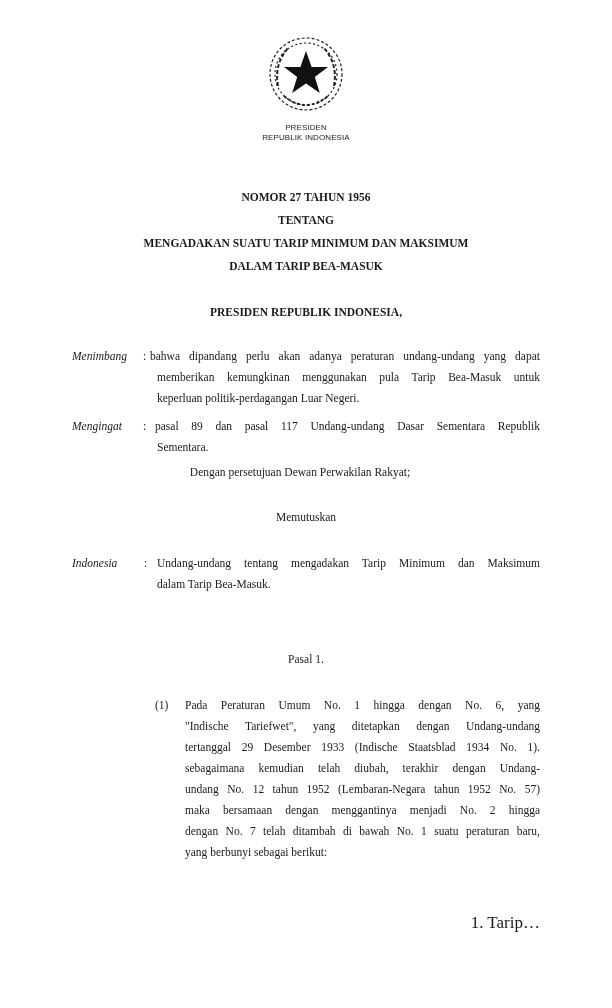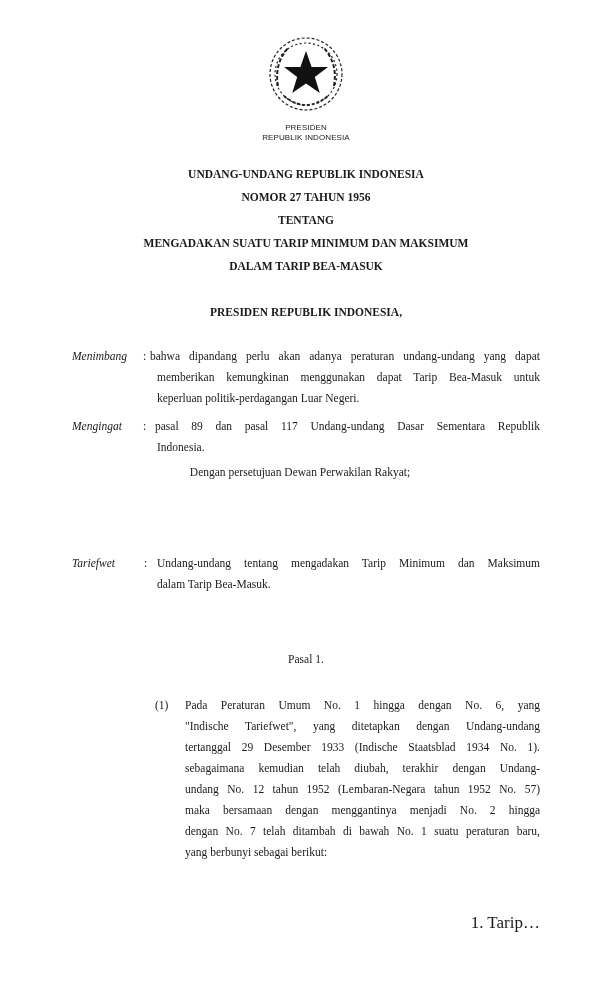--- a/index.html
+++ b/index.html
@@ -31,49 +31,49 @@
       <path d="M12 52 Q8 30 22 14" stroke-width="2" stroke-dasharray="4 2"></path>
       <path d="M68 52 Q72 30 58 14" stroke-width="2" stroke-dasharray="4 2"></path>
       <path d="M18 62 Q40 80 62 62" stroke-width="2" stroke-dasharray="3 2"></path>
     </g>
     <polygon fill="#111" points="40,17 45.6,33 62,33 48.8,43 53.8,59 40,49.5 26.2,59 31.2,43 18,33 34.4,33"></polygon>
   </svg>
 
   <div class="caption" style="top:123px">PRESIDEN</div>
   <div class="caption" style="top:133px">REPUBLIK INDONESIA</div>
 
-  <div class="title" style="top:168px">UNDANG-UNDANG REPUBLIK INDONESIA</div>
   <div class="title" style="top:191px">NOMOR 27 TAHUN 1956</div>
   <div class="title" style="top:214px">TENTANG</div>
   <div class="title" style="top:237px">MENGADAKAN SUATU TARIP MINIMUM DAN MAKSIMUM</div>
   <div class="title" style="top:260px">DALAM TARIP BEA-MASUK</div>
   <div class="title" style="top:306px">PRESIDEN REPUBLIK INDONESIA,</div>
 
   <div class="label" style="top:350px">Menimbang</div>
   <div class="colon" style="left:143px; top:350px">:</div>
   <div class="para" style="left:150px; top:346px; width:390px">
     <span class="line">bahwa dipandang perlu akan adanya peraturan undang-undang yang dapat</span>
   </div>
   <div class="para" style="left:157px; top:367px; width:383px">
-    <span class="line">memberikan kemungkinan menggunakan dapat Tarip Bea-Masuk untuk</span>
+    <span class="line">memberikan kemungkinan menggunakan pula Tarip Bea-Masuk untuk</span>
     <span class="line last">keperluan politik-perdagangan Luar Negeri.</span>
   </div>
 
   <div class="label" style="top:420px">Mengingat</div>
   <div class="colon" style="left:143px; top:420px">:</div>
   <div class="para" style="left:155px; top:416px; width:385px">
     <span class="line">pasal 89 dan pasal 117 Undang-undang Dasar Sementara Republik</span>
   </div>
   <div class="para" style="left:157px; top:437px; width:383px">
-    <span class="line last">Indonesia.</span>
+    <span class="line last">Sementara.</span>
   </div>
 
   <div class="center" style="top:466px; left:-6px">Dengan persetujuan Dewan Perwakilan Rakyat;</div>
+  <div class="center" style="top:511px">Memutuskan</div>
 
-  <div class="label" style="top:557px">Tariefwet</div>
+  <div class="label" style="top:557px">Indonesia</div>
   <div class="colon" style="left:144px; top:557px">:</div>
   <div class="para" style="left:157px; top:553px; width:383px">
     <span class="line">Undang-undang tentang mengadakan Tarip Minimum dan Maksimum</span>
     <span class="line last">dalam Tarip Bea-Masuk.</span>
   </div>
 
   <div class="center" style="top:653px">Pasal 1.</div>
 
   <div class="num" style="top:699px">(1)</div>
   <div class="para" style="left:185px; top:695px; width:355px">

